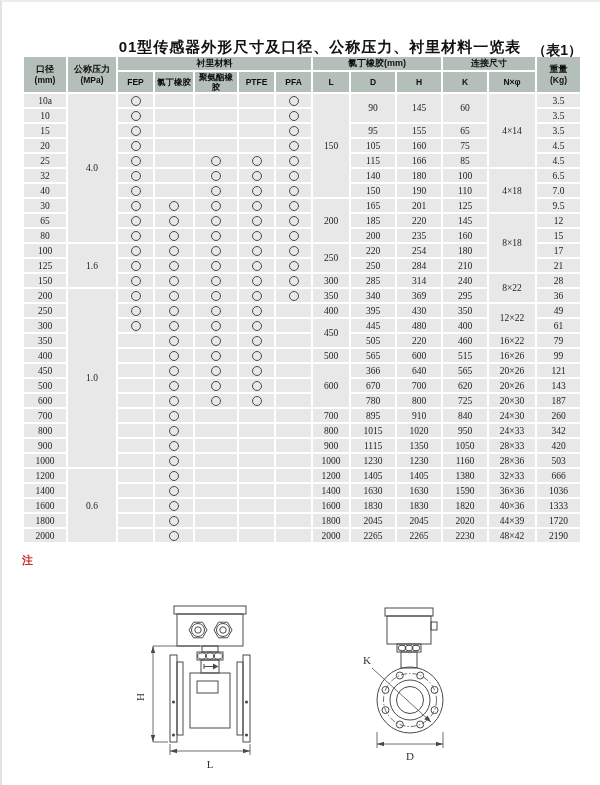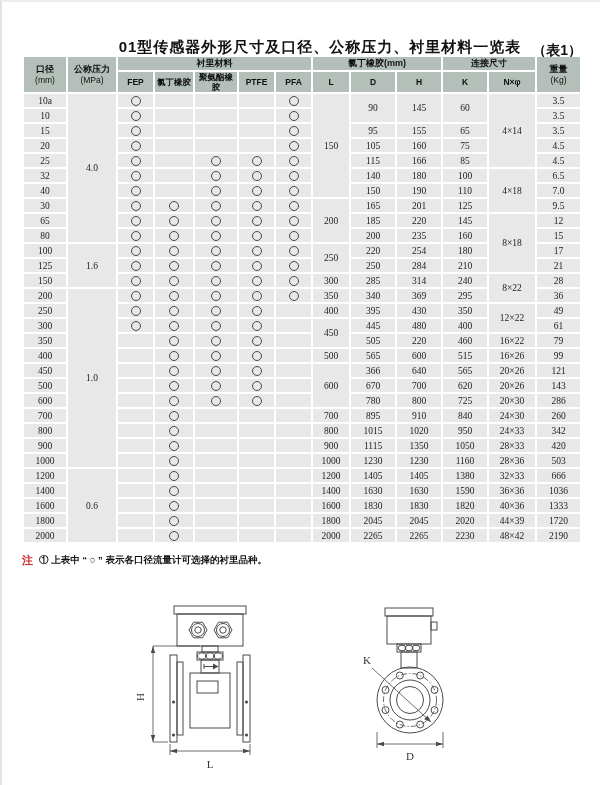--- a/index.html
+++ b/index.html
@@ -23,21 +23,21 @@
   table.spec th{
     background:#b3bfb8;color:#101010;font-weight:bold;font-size:9px;
     padding:0;line-height:1.2;height:13px;text-align:center;
   }
   table.spec th.sub{font-size:8.5px;height:14px;}
   table.spec td{
     background:#e8e8e8;color:#222;text-align:center;vertical-align:middle;
     padding:0;height:13px;font-size:9.5px;
     font-family:"Liberation Serif", serif;
   }
-  .unit{font-weight:normal;font-size:8.5px;display:block;}
+  .unit{font-weight:bold;font-size:8.5px;display:block;}
   .circle{
     display:inline-block;width:8px;height:8px;border:1px solid #4a4a4a;
     border-radius:50%;background:transparent;vertical-align:middle;
   }
   
   .notes{position:absolute;left:20px;top:551px;font-size:9.5px;font-weight:bold;color:#111;}
   .note-marker{color:#cc2a2a;font-size:11px;float:left;margin-right:6px;}
   .note-lines{overflow:hidden;line-height:1.55;}
   
   svg{position:absolute;}
@@ -366,21 +366,21 @@
           <td>600</td>
           <td></td>
           <td><span class="circle"></span></td>
           <td><span class="circle"></span></td>
           <td><span class="circle"></span></td>
           <td></td>
           <td>780</td>
           <td>800</td>
           <td>725</td>
           <td>20×30</td>
-          <td>286</td>
+          <td>187</td>
         </tr>
         <tr>
           <td>700</td>
           <td></td>
           <td><span class="circle"></span></td>
           <td></td>
           <td></td>
           <td></td>
           <td>700</td>
           <td>895</td>
@@ -501,21 +501,20 @@
           <td>2230</td>
           <td>48×42</td>
           <td>2190</td>
         </tr>
       </tbody>
   </table>
 
   <div class="notes">
     <span class="note-marker">注</span>
     <div class="note-lines">
-      <div>① 上表中 “ ○ ” 表示各口径流量计可选择的衬里品种。</div>
     </div>
   </div>
 
   <svg style="left:118px;top:596px;" width="175" height="180" viewBox="0 0 175 180">
     <g>
       <rect class="sk" x="54" y="8" width="72" height="8"></rect>
       <rect class="sk" x="57" y="16" width="66" height="32"></rect>
       <g>
         <polygon class="sk" points="87,32 82.5,39.8 73.5,39.8 69,32 73.5,24.2 82.5,24.2"></polygon>
         <circle class="sk" cx="78" cy="32" r="6.5"></circle>

